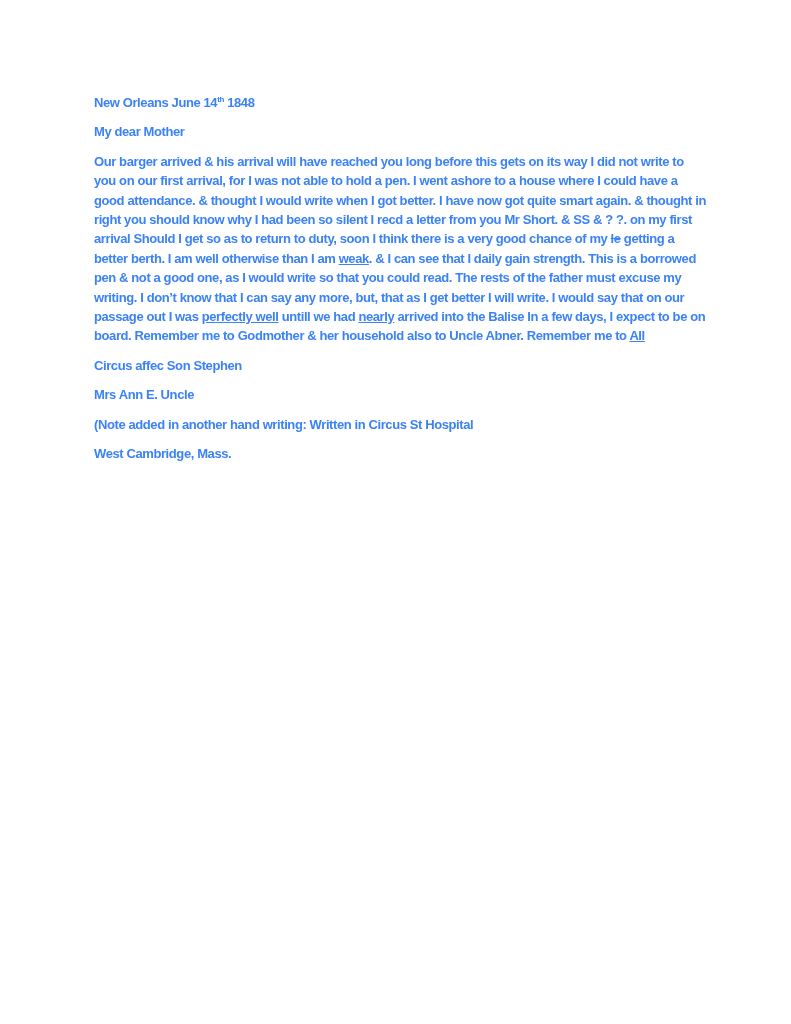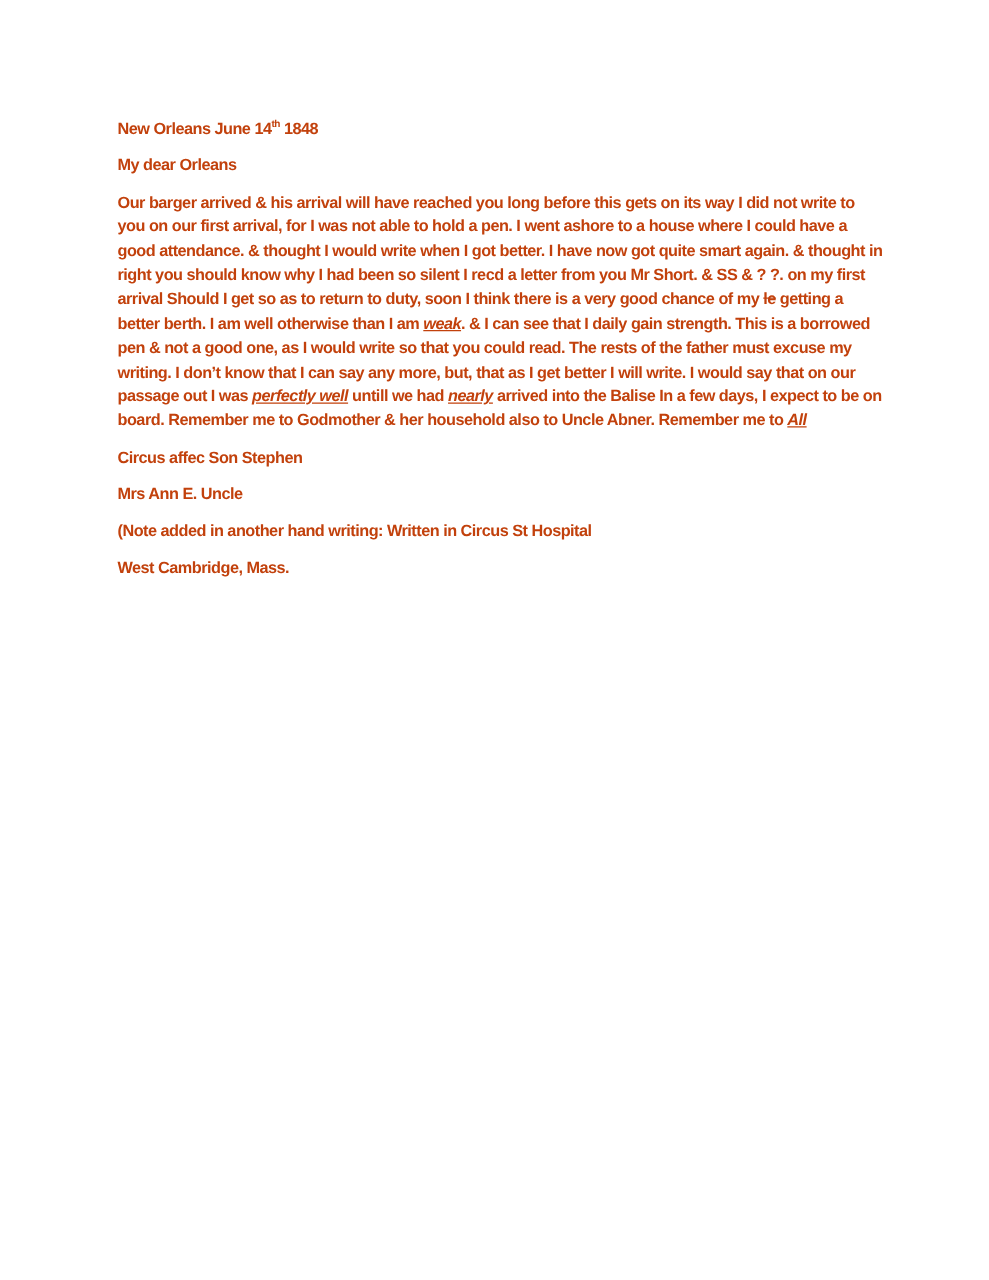--- a/index.html
+++ b/index.html
@@ -15,43 +15,43 @@
     width: 791px;
     height: 1024px;
     background: #ffffff;
     overflow: hidden;
   }
   .content {
     position: absolute;
     left: 94px;
     top: 93px;
     width: 613px;
-    color: #c2410c;
+    color: #3b82f6;
     font-family: "Liberation Sans", sans-serif;
     font-weight: 700;
     font-size: 13px;
     line-height: 19.4px;
     letter-spacing: -0.4px;
   }
   .para { margin: 0 0 10px 0; }
   .seg.normal { }
   .seg.sup {
     vertical-align: super;
     font-size: 0.62em;
     line-height: 0;
   }
-  .seg.underline { text-decoration: underline; font-style: italic; }
+  .seg.underline { text-decoration: underline; }
   .seg.strike { text-decoration: line-through; }
 </style>
 </head>
 <body>
 
 <div class="page">
   <div class="content">
     <p class="para"><span class="seg normal">New Orleans June 14</span><span class="seg sup">th</span><span class="seg normal"> 1848</span></p>
-    <p class="para"><span class="seg normal">My dear Orleans</span></p>
+    <p class="para"><span class="seg normal">My dear Mother</span></p>
     <p class="para"><span class="seg normal">Our barger arrived &amp; his arrival will have reached you long before this gets on its way I did not write to you on our first arrival, for I was not able to hold a pen. I went ashore to a house where I could have a good attendance. &amp; thought I would write when I got better. I have now got quite smart again. &amp; thought in right you should know why I had been so silent I recd a letter from you Mr Short. &amp; SS &amp; ? ?. on my first arrival Should I get so as to return to duty, soon I think there is a very good chance of my </span><span class="seg strike">le</span><span class="seg normal"> getting a better berth. I am well otherwise than I am </span><span class="seg underline">weak</span><span class="seg normal">. &amp; I can see that I daily gain strength. This is a borrowed pen &amp; not a good one, as I would write so that you could read. The rests of the father must excuse my writing. I don’t know that I can say any more, but, that as I get better I will write. I would say that on our passage out I was </span><span class="seg underline">perfectly well</span><span class="seg normal"> untill we had </span><span class="seg underline">nearly</span><span class="seg normal"> arrived into the Balise In a few days, I expect to be on board. Remember me to Godmother &amp; her household also to Uncle Abner. Remember me to </span><span class="seg underline">All</span></p>
     <p class="para"><span class="seg normal">Circus affec Son Stephen</span></p>
     <p class="para"><span class="seg normal">Mrs Ann E. Uncle</span></p>
     <p class="para"><span class="seg normal">(Note added in another hand writing: Written in Circus St Hospital</span></p>
     <p class="para"><span class="seg normal">West Cambridge, Mass.</span></p>
   </div>
 </div>
 
 </body></html>

